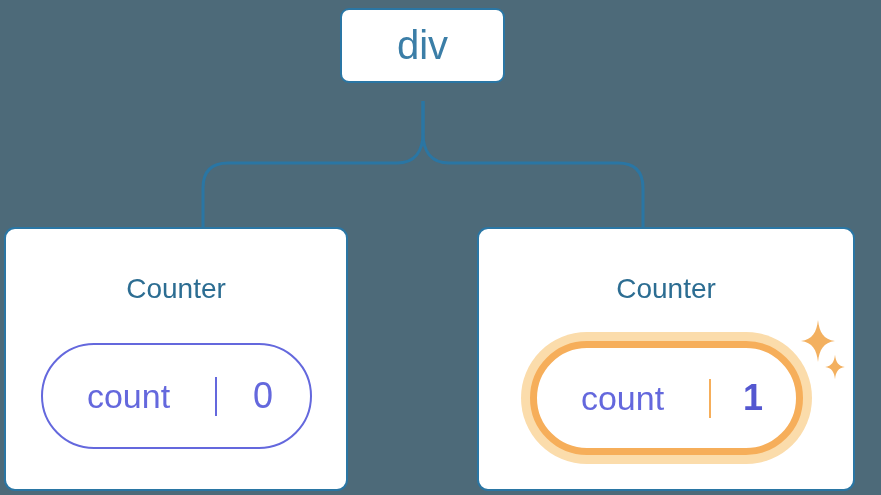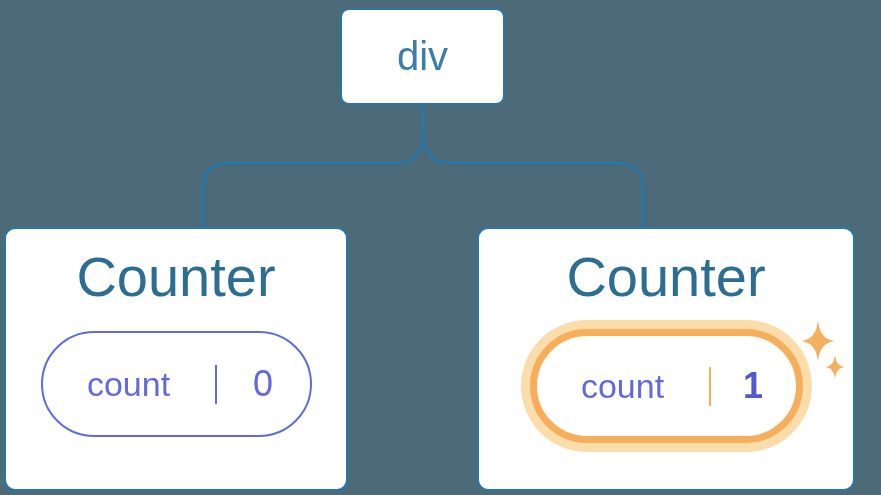--- a/index.html
+++ b/index.html
@@ -14,36 +14,36 @@
   body{
     font-family:"Liberation Sans","DejaVu Sans",sans-serif;
     background:var(--bg);
   }
   .stage{position:relative;width:881px;height:495px;background:var(--bg);}
 
   .connectors{position:absolute;left:0;top:0;width:881px;height:495px;pointer-events:none;}
   .connectors path{stroke:var(--line);stroke-width:3;fill:none;}
 
   .root-node{
-    position:absolute;left:340px;top:8px;width:165px;height:97px;
+    position:absolute;left:340px;top:8px;width:165px;height:75px;
     background:var(--card-bg);border:2px solid var(--node-border);border-radius:9px;
     display:flex;align-items:center;justify-content:center;
   }
   .root-node span{font-size:40px;color:var(--div-text);}
 
   .card{
     position:absolute;top:227px;height:264px;
     background:var(--card-bg);border:2px solid var(--node-border);border-radius:11px;
     display:flex;flex-direction:column;align-items:center;
   }
   .card.left{left:4px;width:344px;}
   .card.right{left:477px;width:378px;}
 
   .card-title{
-    margin-top:24px;font-size:56px;font-weight:500;color:var(--title-text);
+    margin-top:36px;font-size:28px;font-weight:500;color:var(--title-text);
     line-height:48px;
   }
 
   .pill{
     display:flex;align-items:center;background:#fff;
   }
   .pill.plain{
     margin-top:30px;
     width:271px;height:106px;border:2px solid var(--purple);border-radius:53px;
   }

